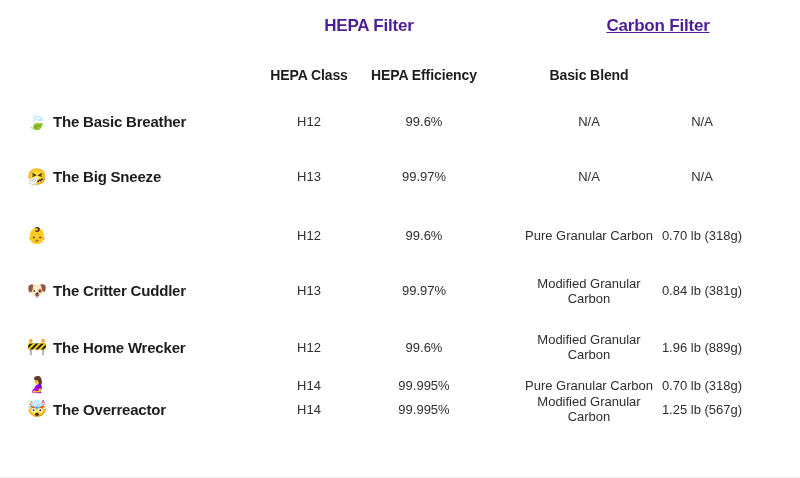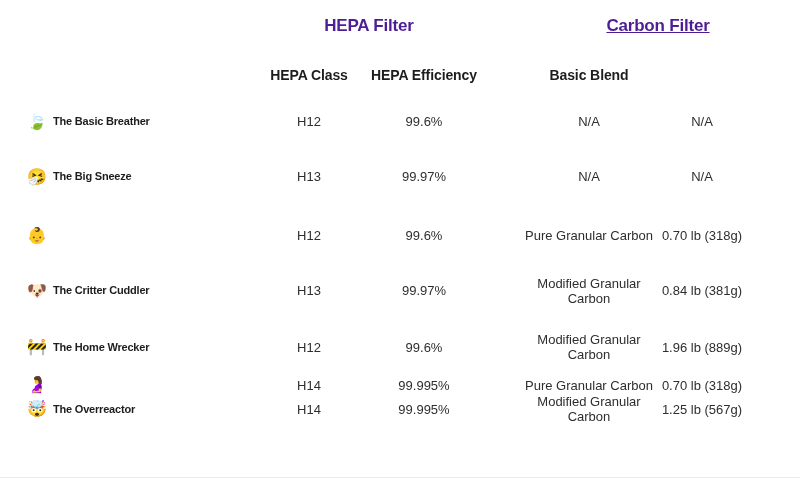--- a/index.html
+++ b/index.html
@@ -68,21 +68,21 @@
     padding-left: 27px;
     text-align: left;
   }
   .product-emoji {
     font-size: 16px;
     line-height: 18px;
     width: 18px;
     flex: 0 0 auto;
   }
   .product-name {
-    font-size: 11px;
+    font-size: 15px;
     font-weight: 700;
     color: #1d1d1f;
     letter-spacing: -0.2px;
     white-space: nowrap;
   }
   .weight-cell { white-space: nowrap; }
   .bottom-divider {
     position: absolute;
     left: 0;
     right: 0;

